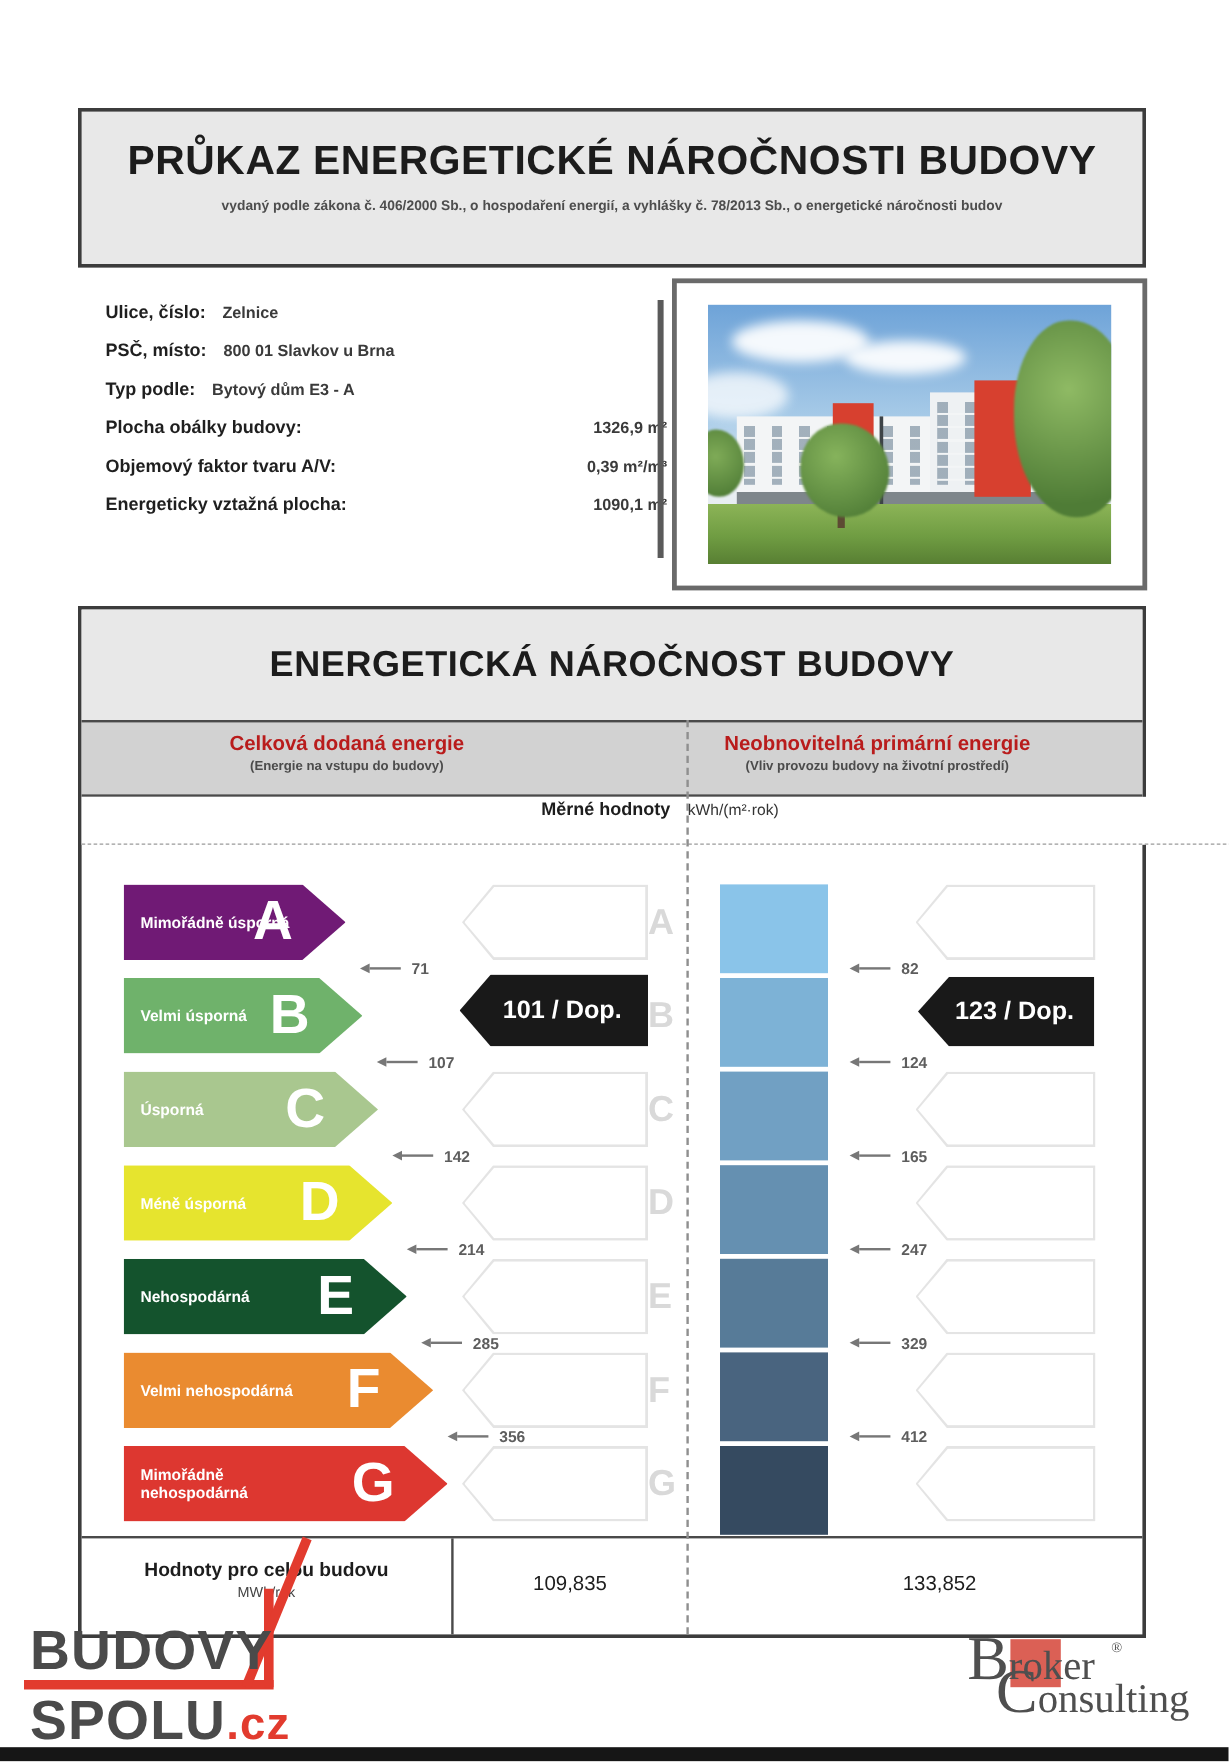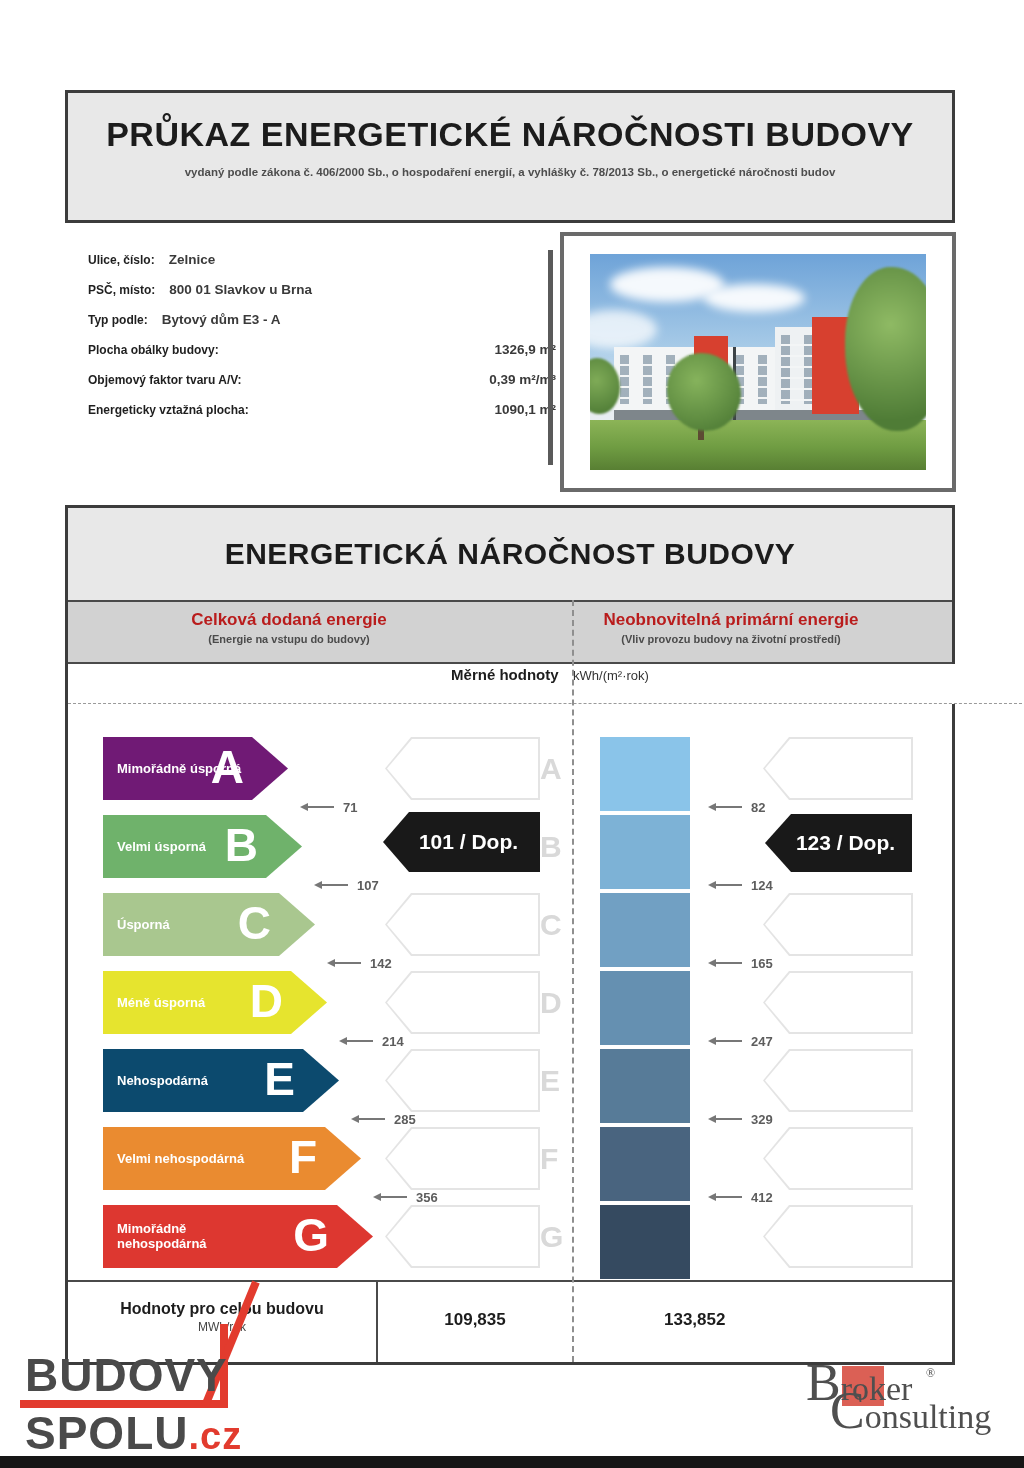--- a/index.html
+++ b/index.html
@@ -8,21 +8,21 @@
 
   
   .header-box{position:absolute;left:65px;top:90px;width:890px;height:133px;
       background:#e8e8e8;border:3px solid #3c3c3c;box-sizing:border-box;text-align:center;}
   .header-title{margin-top:22px;font-size:34px;font-weight:bold;color:#1c1c1c;letter-spacing:.5px;}
   .header-sub{margin-top:12px;font-size:11.5px;font-weight:600;color:#4d4d4d;}
 
   
   .info-block{position:absolute;left:88px;top:252px;width:468px;}
   .info-row{display:flex;align-items:baseline;margin-bottom:15px;}
-  .info-label{font-size:12px;font-weight:bold;color:#1f1f1f;white-space:nowrap;}
+  .info-label{font-size:15px;font-weight:bold;color:#1f1f1f;white-space:nowrap;}
   .info-value{font-size:13.5px;font-weight:600;color:#3a3a3a;margin-left:14px;white-space:nowrap;}
   .info-row.right .info-value{margin-left:auto;}
   .info-divider{position:absolute;left:548px;top:250px;width:5px;height:215px;background:#5a5a5a;}
 
   
   .photo-frame{position:absolute;left:560px;top:232px;width:396px;height:260px;background:#fff;
       border:4px solid #6a6a6a;box-sizing:border-box;padding:18px 26px;}
   .photo{position:relative;width:100%;height:100%;overflow:hidden;
       background:linear-gradient(180deg,#6ea3d8 0%,#a9cce8 45%,#dce9f4 62%,#e8eef2 70%);}
   .cloud{position:absolute;background:rgba(255,255,255,.92);border-radius:50%;filter:blur(5px);}
@@ -80,23 +80,23 @@
       display:flex;align-items:center;justify-content:center;}
   .black-arrow span{font-size:21px;font-weight:bold;margin-left:14px;}
 
   
   .totals-band{position:absolute;left:0;top:772px;width:884px;height:82px;
       border-top:2px solid #4a4a4a;box-sizing:border-box;}
   .totals-label-cell{position:absolute;left:0;top:0;width:310px;height:100%;
       border-right:2px solid #4a4a4a;box-sizing:border-box;text-align:center;padding-top:18px;}
   .totals-label{font-size:16px;font-weight:bold;color:#1d1d1d;}
   .totals-unit{font-size:12px;color:#444;margin-top:2px;}
-  .totals-val{position:absolute;top:28px;font-size:17px;font-weight:bold;color:#1d1d1d;}
+  .totals-val{position:absolute;top:28px;font-size:17px;font-weight:normal;color:#1d1d1d;}
   .totals-val.left{left:310px;width:194px;text-align:center;}
-  .totals-val.right{left:596px;width:170px;}
+  .totals-val.right{left:630px;width:170px;text-align:center;}
 
   
   .reality-logo{position:absolute;left:25px;top:1352px;width:260px;height:110px;
       font-weight:bold;color:#4a4a4a;line-height:1;}
   .reality-l1{font-size:46px;letter-spacing:1px;}
   .reality-l2{font-size:46px;letter-spacing:1px;margin-top:12px;}
   .reality-cz{font-size:38px;}
   .reality-mark{position:absolute;left:0;top:1276px;width:280px;height:140px;pointer-events:none;}
   .broker-logo{position:absolute;left:800px;top:1362px;width:215px;height:90px;
       font-family:"Liberation Serif",serif;color:#4f4f4f;}
@@ -250,21 +250,21 @@
           <span class="num">214</span>
         </div>
         <div class="ghost" style="left: 317px; top: 267px; width: 155px;">
           <div class="inner"></div>
         </div>
         <div class="ghost-letter" style="left: 472px; top: 282px;">D</div>
         <div class="bar" style="left: 532px; top: 267px; background: rgb(101, 144, 177);"></div>
         <div class="ghost" style="left: 695px; top: 267px; width: 150px;">
           <div class="inner"></div>
         </div>
-        <div class="class-arrow" style="left: 35px; top: 345px; width: 236px; background: #0c4a6e;">
+        <div class="class-arrow" style="left: 35px; top: 345px; width: 236px; background: #14532d;">
           <div class="class-label">Nehospodárná</div>
           <div class="class-letter">E</div>
         </div>
         <div class="tick" style="left: 283px; top: 407px;">
           <i class="tri"></i>
           <i class="line"></i>
           <span class="num">285</span>
         </div>
         <div class="ghost" style="left: 317px; top: 345px; width: 155px;">
           <div class="inner"></div>

